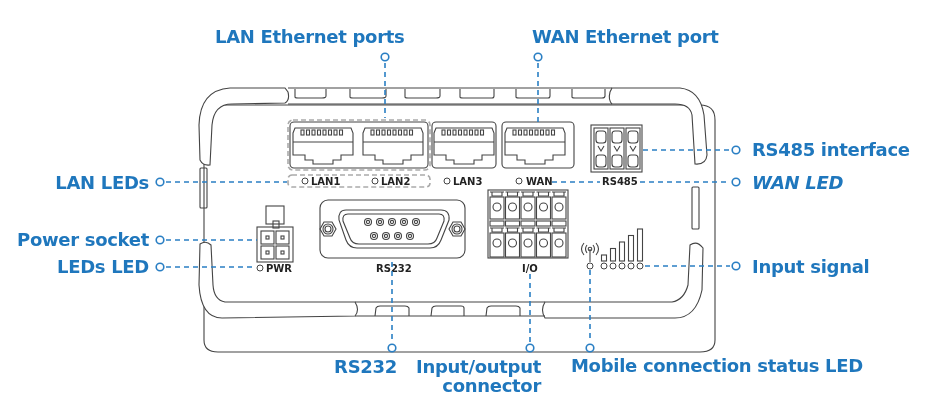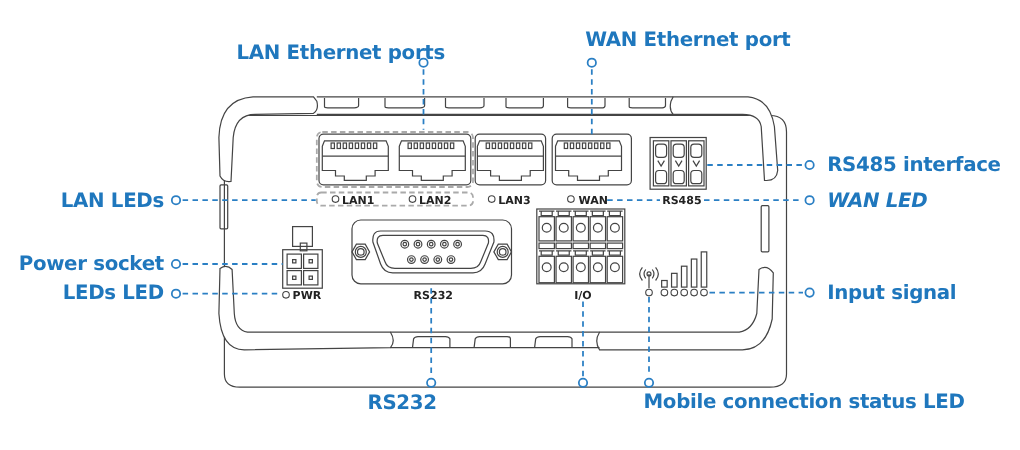--- a/index.html
+++ b/index.html
@@ -285,28 +285,30 @@
     <circle class="leader-dot" cx="392" cy="348" r="3.8"></circle>
 
     <line class="leader" x1="530" y1="274" x2="530" y2="342"></line>
     <circle class="leader-dot" cx="530" cy="348" r="3.8"></circle>
 
     <line class="leader" x1="590" y1="270" x2="590" y2="342"></line>
     <circle class="leader-dot" cx="590" cy="348" r="3.8"></circle>
   </g>
 </svg>
 
-<div class="callout" style="left:215px; top:28px;margin-top:12px;">LAN Ethernet ports</div>
+<div class="callout" style="left:215px; top:28px;">LAN Ethernet ports</div>
 <div class="callout" style="left:532px; top:28px;">WAN Ethernet port</div>
 <div class="callout" style="left:752px; top:141px;">RS485 interface</div>
 <div class="callout" style="left:752px; top:174px;font-style:italic;">WAN LED</div>
 <div class="callout right-align" style="right:778px; top:174px;">LAN LEDs</div>
 <div class="callout right-align" style="right:778px; top:231px;">Power socket</div>
 <div class="callout right-align" style="right:778px; top:258px;">LEDs LED</div>
 <div class="callout" style="left:752px; top:257px; line-height:19px;">
   <div>Input signal</div>
 </div>
 <div class="callout right-align" style="right:530px; top:357px; line-height:19px;">
   <div>RS232</div>
 </div>
 <div class="callout right-align" style="right:386px; top:357px; line-height:19px;">
+  <div>Input/output</div>
+  <div>connector</div>
 </div>
-<div class="callout" style="left:585px; top:357px;">Mobile connection status LED</div>
+<div class="callout" style="left:571px; top:357px;">Mobile connection status LED</div>
 
 </body></html>

